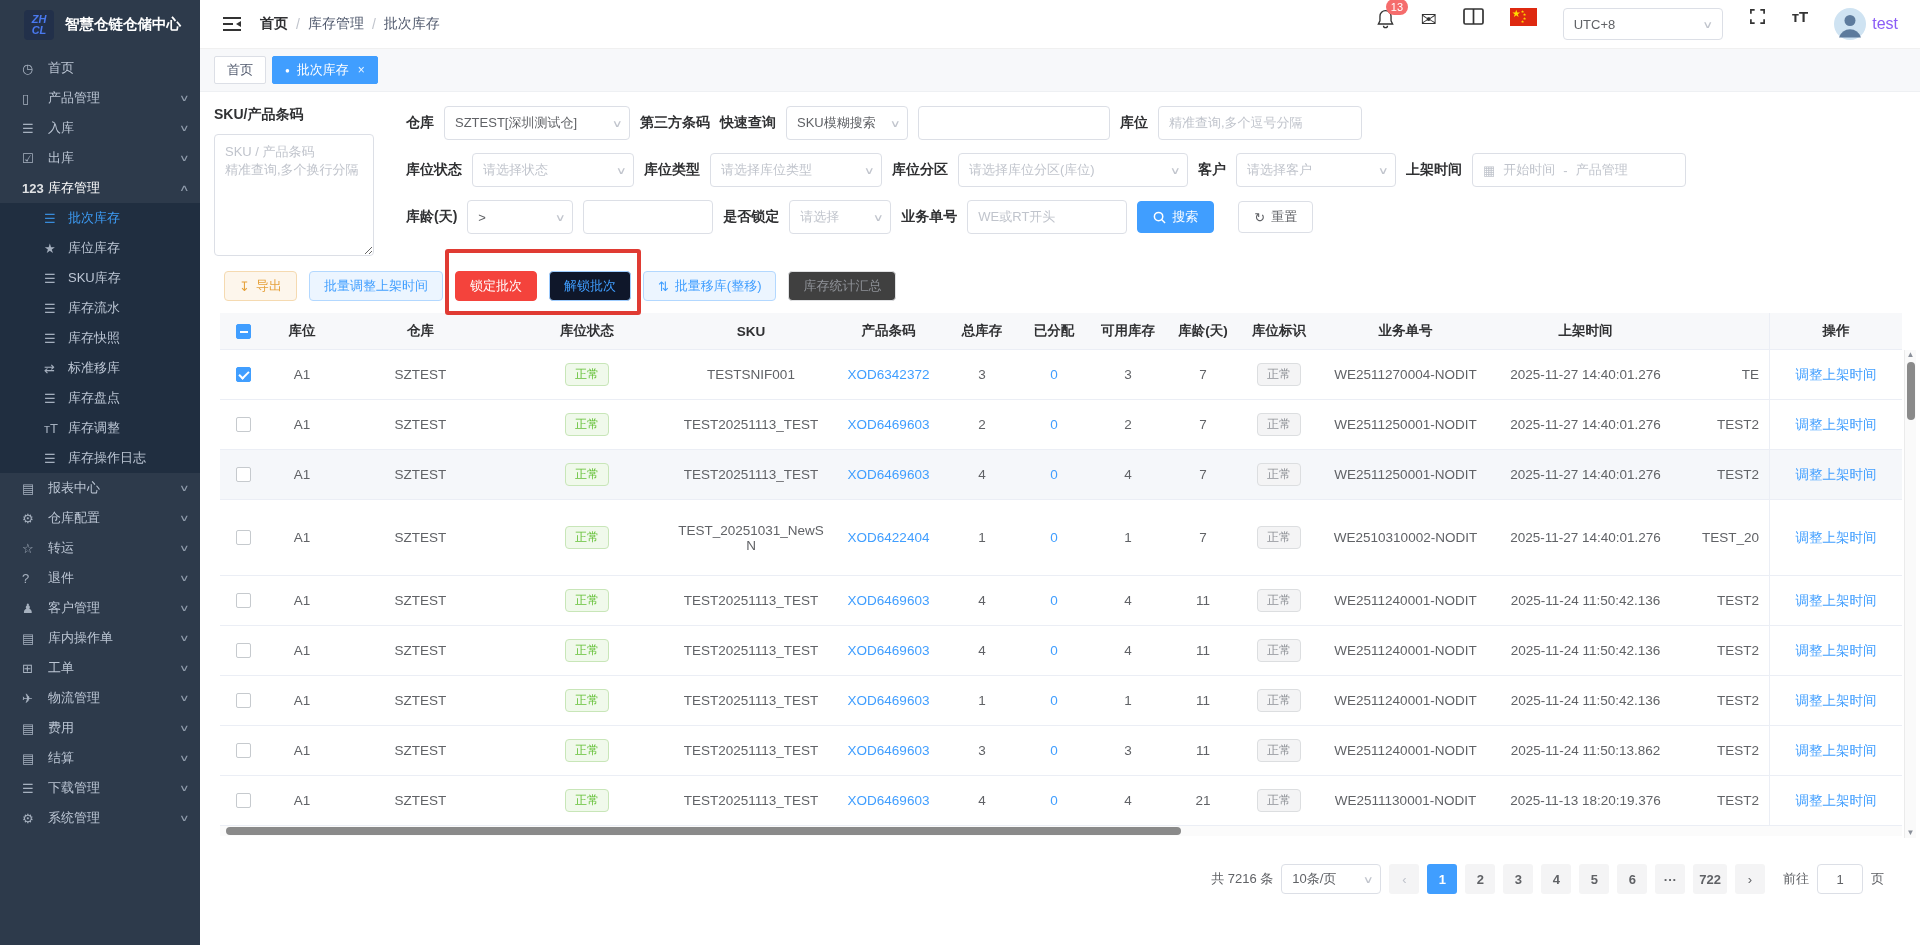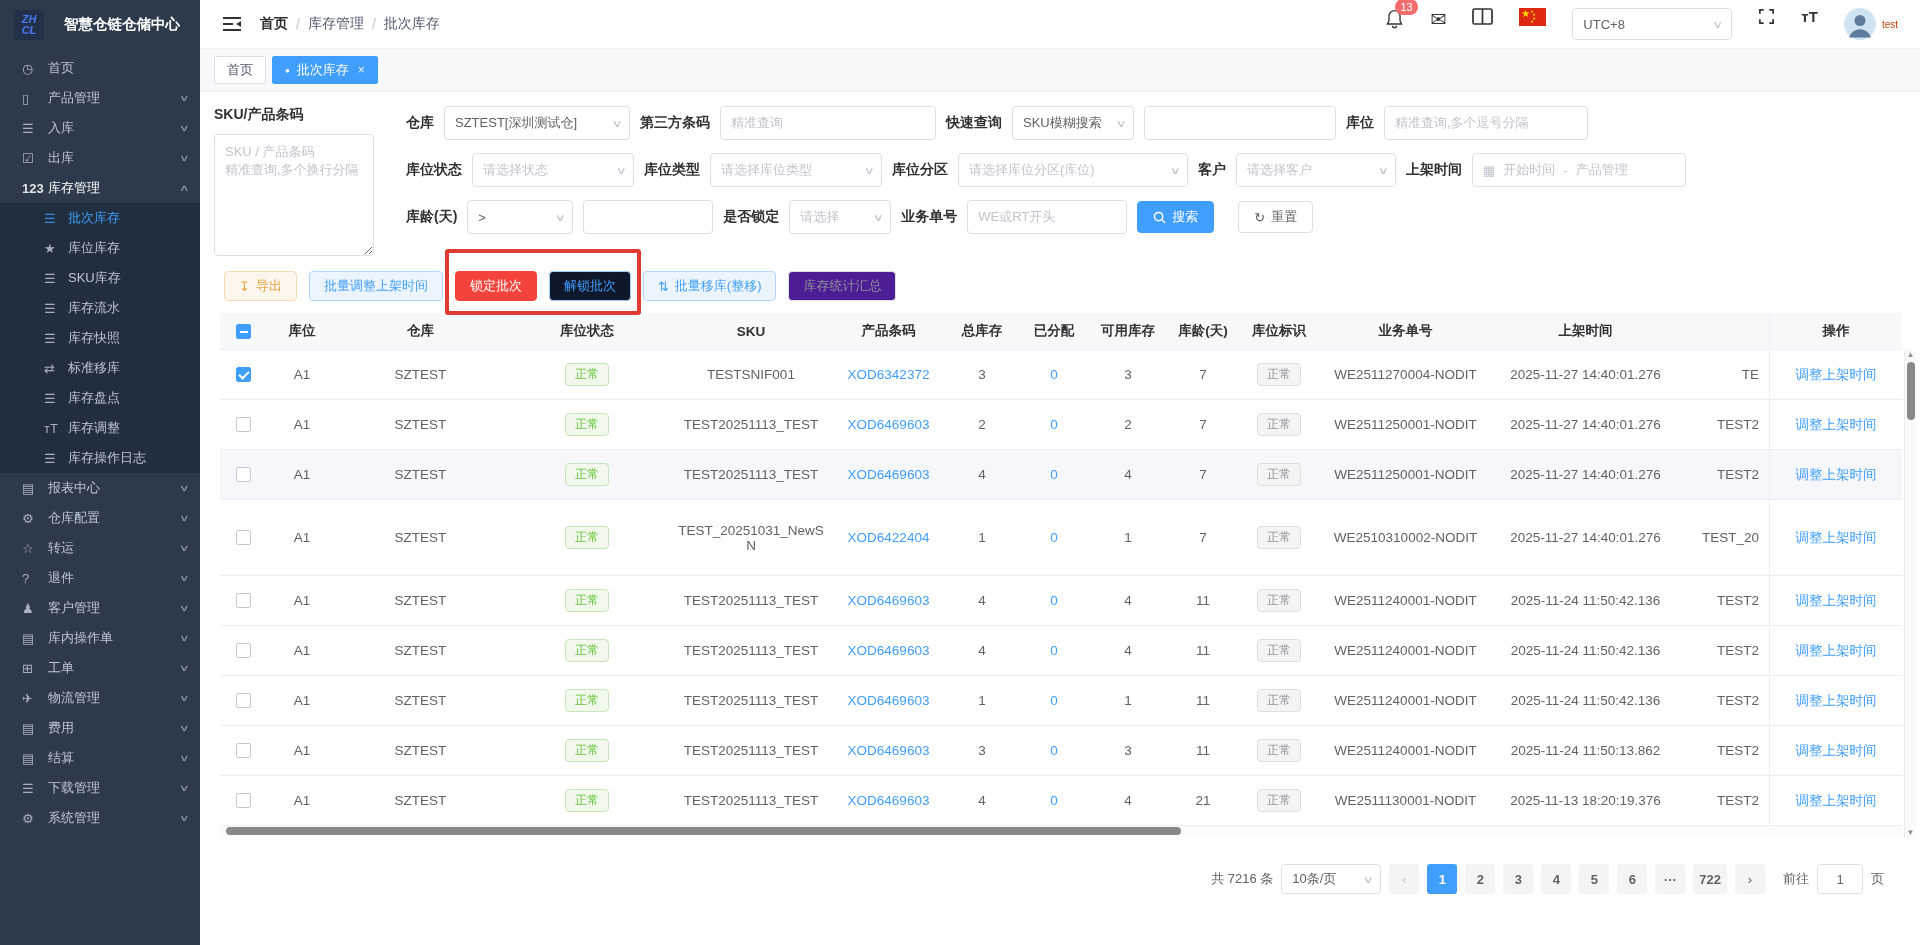--- a/index.html
+++ b/index.html
@@ -2,21 +2,21 @@
 <html><head>
 <meta charset="utf-8">
 <style>
   * { box-sizing: border-box; margin: 0; padding: 0; }
   html,body { width:1920px; height:945px; overflow:hidden; }
   body { font-family:"Liberation Sans","DejaVu Sans",sans-serif; font-size:14px; color:#606266; background:#fff; }
   .app { display:flex; width:1920px; height:945px; }
 
   
   .sidebar { width:200px; height:945px; background:#2d3a4b; flex-shrink:0; overflow:hidden; }
-  .logo-row { height:49px; display:flex; align-items:center; gap:20px; padding-left:14px; }
+  .logo-row { height:49px; display:flex; align-items:center; gap:11px; padding-left:24px; }
   .logo-mark { width:30px; height:30px; border-radius:4px; background:#22304a; color:#4a79f0; font-weight:bold; font-style:italic; font-size:11px; line-height:1; display:flex; flex-direction:column; align-items:center; justify-content:center; }
   .logo-title { color:#fff; font-weight:bold; font-size:14.5px; white-space:nowrap; }
   .menu { margin-top:4px; }
   .mi { height:30px; display:flex; align-items:center; color:#bcc6d4; font-size:13px; cursor:pointer; padding:0 12px 0 22px; }
   .mi .g { width:26px; text-align:left; font-size:13px; opacity:.85; flex-shrink:0; }
   .mi .lbl { flex:1; white-space:nowrap; overflow:hidden; }
   .mi .arrow { font-size:9px; color:#8f9bab; transform:scaleX(1.6); }
   .mi.lv2 { background:#202e40; padding-left:44px; }
   .mi.lv2 .g { width:24px; }
   .mi.active { color:#3d9cf5; }
@@ -35,21 +35,21 @@
   .ticon { position:relative; cursor:pointer; display:flex; align-items:center; color:#333; }
   .badge { position:absolute; top:-9px; left:10px; background:#f56c6c; color:#fff; border-radius:9px; font-size:11px; line-height:16px; padding:0 5px; }
   .envelope { font-size:19px; color:#333; }
   .flag { width:27px; height:18px; background:#de2910; position:relative; flex-shrink:0; }
   .flag .bs { position:absolute; top:0px; left:2px; color:#ffde00; font-size:10px; }
   .flag .ss { position:absolute; color:#ffde00; font-size:4px; }
   .tz-select { width:160px; height:32px; border:1px solid #dcdfe6; border-radius:4px; display:flex; align-items:center; padding:0 10px; color:#606266; font-size:13px; cursor:pointer; }
   .tz-select .chev { margin-left:auto; color:#c0c4cc; font-size:10px; transform:scaleX(1.5); }
   .tT { font-size:15px; font-weight:bold; color:#333; cursor:pointer; }
   .userbox { display:flex; align-items:center; gap:6px; }
-  .uname { color:#c2410c; font-size:10px; }
+  .uname { color:#8b5cf6; font-size:16px; }
 
   .tabbar { background:#f7f8fa; border-bottom:1px solid #eef0f3; padding:7px 14px; display:flex; gap:6px; flex-shrink:0; }
   .tab { height:28px; display:flex; align-items:center; padding:0 12px; font-size:13px; border:1px solid #dcdfe6; background:#fff; color:#515a6e; cursor:pointer; border-radius:2px; }
   .tab.active { background:#409eff; border-color:#409eff; color:#fff; gap:7px; }
   .tab .dot { font-size:8px; }
   .tab .x { font-size:12px; margin-left:2px; opacity:.9; }
 
   
   .filters { display:flex; padding:14px 24px 2px 14px; flex-shrink:0; }
   .sku-block { width:172px; margin-right:20px; flex-shrink:0; }
@@ -68,21 +68,21 @@
   .btn { height:32px; border-radius:4px; border:1px solid #dcdfe6; background:#fff; display:inline-flex; align-items:center; gap:6px; padding:0 15px; font-size:13px; color:#606266; cursor:pointer; }
   .btn.primary { background:#409eff; border-color:#409eff; color:#fff; }
 
   
   .toolbar { display:flex; align-items:center; gap:12px; padding:10px 24px 12px 24px; position:relative; flex-shrink:0; }
   .tbtn { height:30px; border-radius:4px; display:inline-flex; align-items:center; gap:6px; padding:0 14px; font-size:13px; cursor:pointer; border:1px solid transparent; }
   .tbtn.warn { background:#fdf6ec; border-color:#f5dab1; color:#e6a23c; }
   .tbtn.blue-soft { background:#ecf5ff; border-color:#b3d8ff; color:#409eff; }
   .tbtn.danger { background:#f4433c; border-color:#f4433c; color:#fff; }
   .tbtn.blue-line { background:#0f172a; border-color:#9fcdff; color:#409eff; }
-  .tbtn.plain { background:#4c1d95; border-color:#e0e1e3; color:#909399; }
+  .tbtn.plain { background:#404040; border-color:#e0e1e3; color:#909399; }
   .annot { position:relative; display:inline-flex; gap:12px; }
   .annot::before { content:""; position:absolute; left:-10px; right:-10px; top:-22px; bottom:-14px; border:4px solid #e03b33; border-radius:3px; pointer-events:none; z-index:6; }
 
   
   .tblwrap { margin:0 18px 0 20px; position:relative; flex-shrink:0; }
   .trow { display:flex; align-items:center; border-bottom:1px solid #ebeef5; min-height:50px; background:#fff; }
   .trow.head { background:#f7f8fa; min-height:37px; border-bottom:1px solid #ebeef5; color:#303133; font-weight:bold; font-size:13.5px; }
   .trow.hover { background:#f5f7fa; }
   .trow.tall { min-height:76px; }
   .tc { text-align:center; font-size:13.5px; padding:4px 4px; overflow:hidden; flex-shrink:0; }
@@ -367,23 +367,20 @@
 精准查询,多个换行分隔" style=""></textarea>
       </div>
       <div class="frows">
         <div class="frow">
           <span class="flabel">仓库</span>
           <div class="sel" style="width:186px">
             <span>SZTEST[深圳测试仓]</span>
             <span class="chev">∨</span>
           </div>
           <span class="flabel">第三方条码</span>
-          <div class="inp" style="width:216px">
-            <span class="ph">精准查询</span>
-          </div>
           <span class="flabel">快速查询</span>
           <div class="sel" style="width:122px">
             <span>SKU模糊搜索</span>
             <span class="chev">∨</span>
           </div>
           <div class="inp" style="width:192px"></div>
           <span class="flabel">库位</span>
           <div class="inp" style="width:204px">
             <span class="ph">精准查询,多个逗号分隔</span>
           </div>

